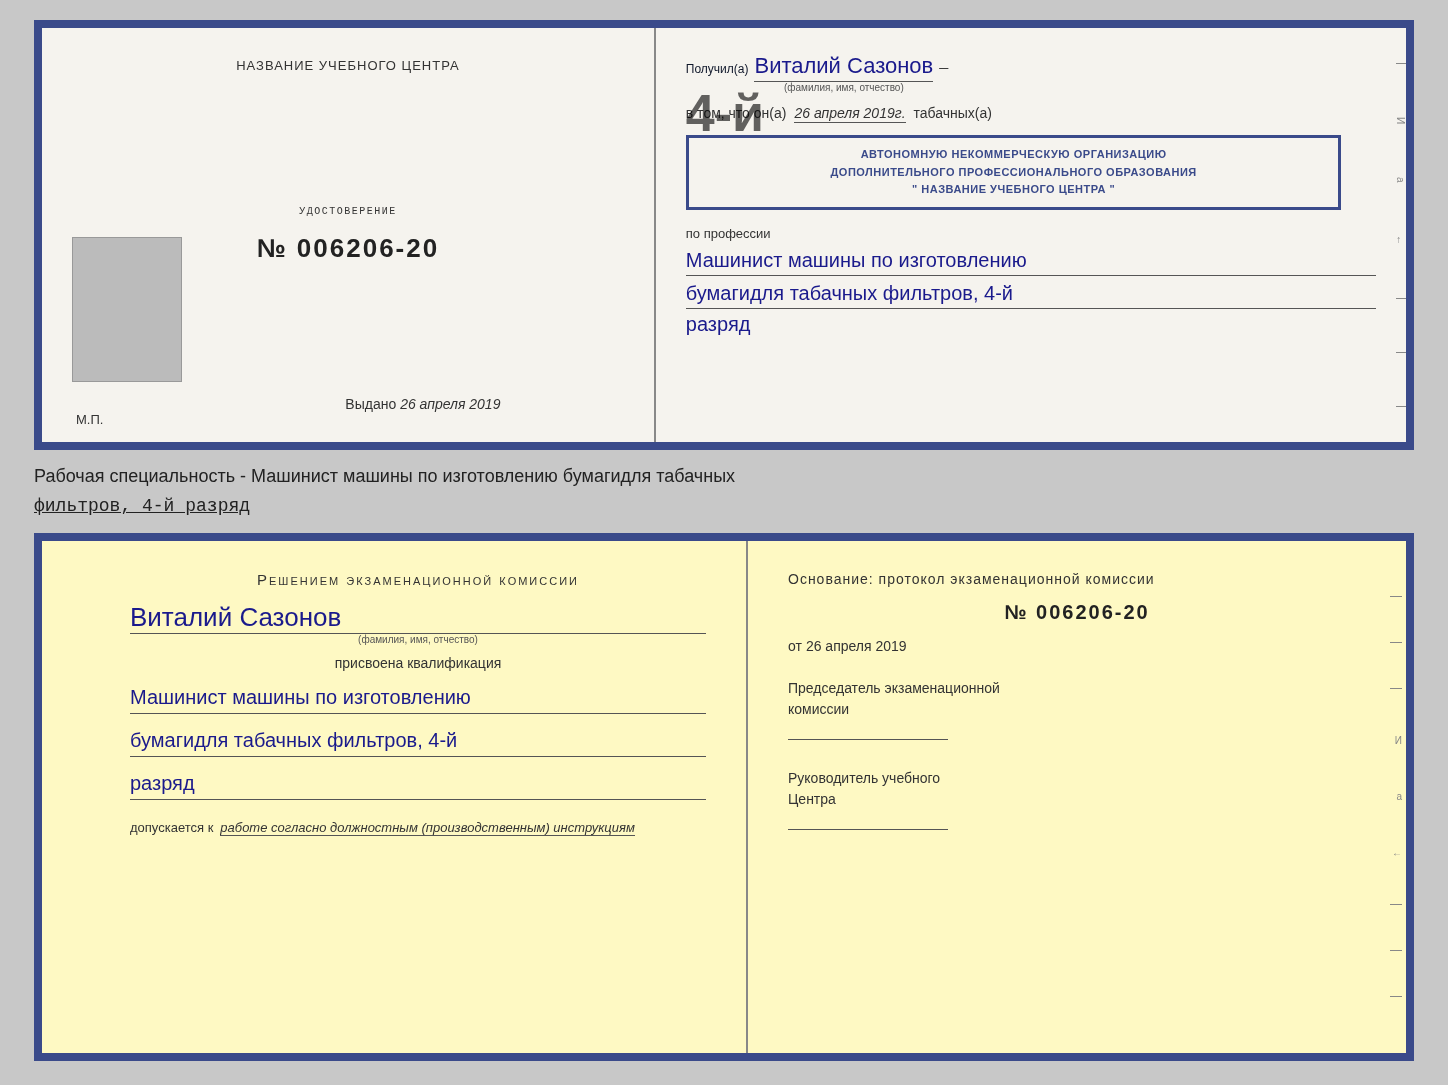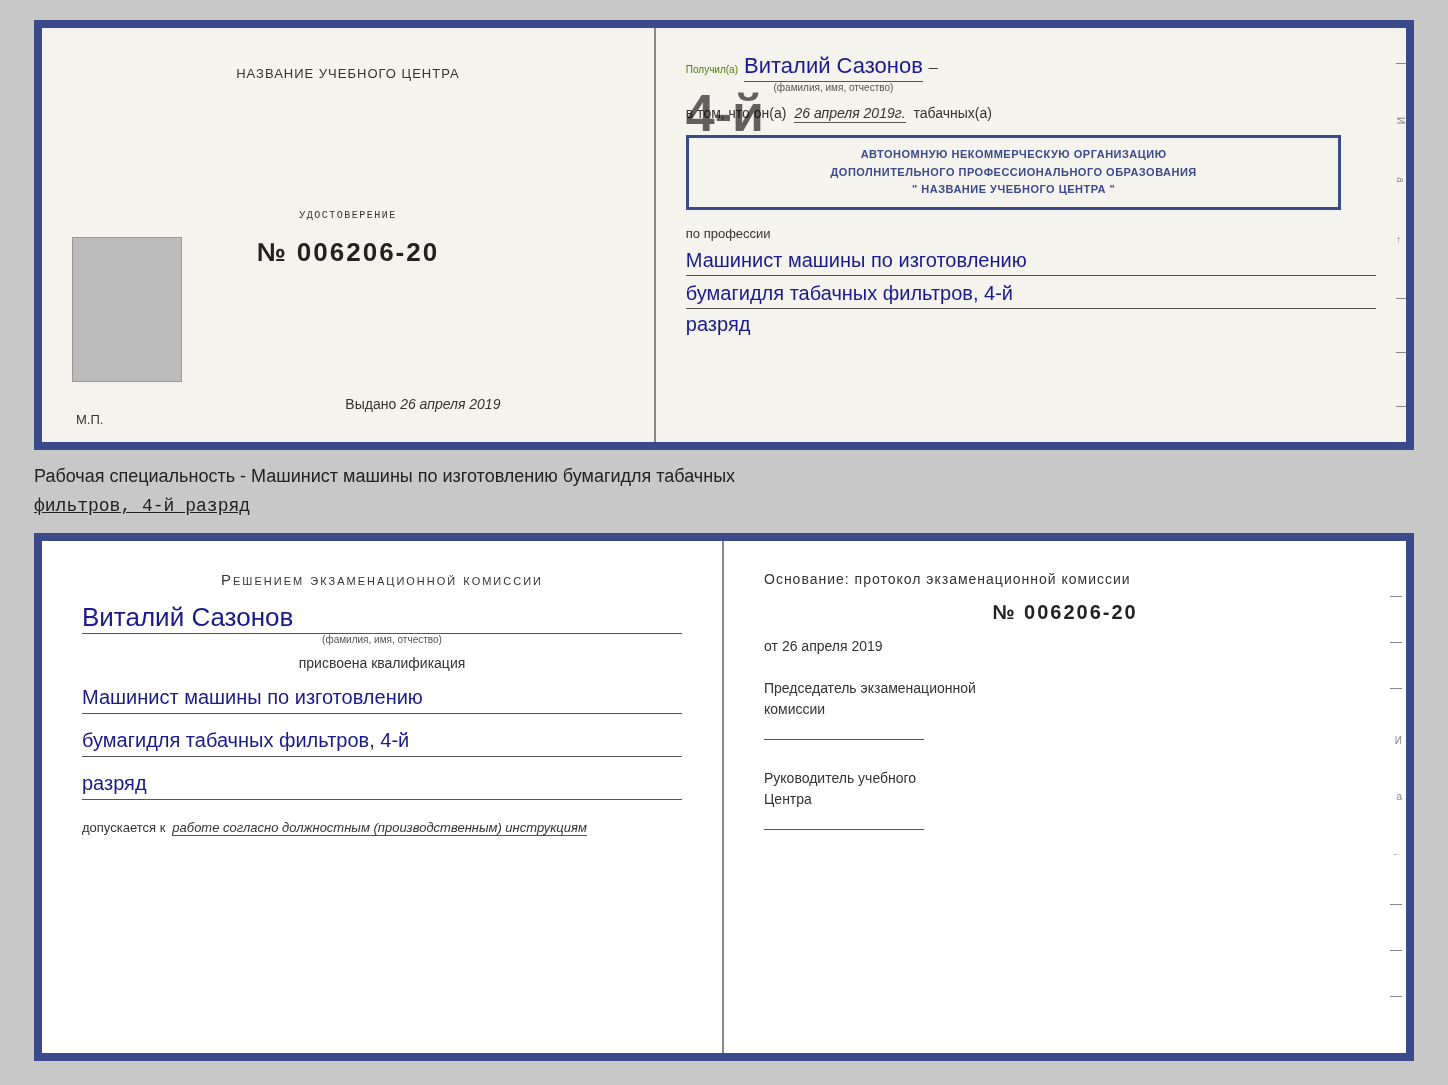--- a/index.html
+++ b/index.html
@@ -47,21 +47,20 @@
     }
 
     .doc-title-center {
       text-align: center;
       font-size: 13px;
       letter-spacing: 1px;
       color: #333;
       font-family: Arial, sans-serif;
       text-transform: uppercase;
       font-weight: normal;
-      margin-top: 8px;
     }
 
     .cert-number-block {
       text-align: center;
     }
 
     .cert-label {
       font-size: 10px;
       letter-spacing: 1.5px;
       text-transform: uppercase;
@@ -107,23 +106,23 @@
 
     
     .recipient-line {
       display: flex;
       align-items: baseline;
       gap: 6px;
       flex-wrap: wrap;
     }
 
     .recipient-label {
-      font-size: 10px;
-      font-family: Arial, sans-serif;
-      color: #4d7c0f;
+      font-size: 12px;
+      font-family: Arial, sans-serif;
+      color: #0f172a;
     }
 
     .recipient-name {
       font-family: 'Comic Sans MS', cursive, sans-serif;
       font-size: 22px;
       color: #1a1a8c;
       border-bottom: 1px solid #555;
       padding-bottom: 2px;
     }
 
@@ -242,22 +241,23 @@
       text-decoration: underline;
       font-family: Liberation Mono, monospace;
     }
 
     
     .document-bottom {
       display: flex;
       width: 1380px;
       height: 528px;
       border: 8px solid #3a4a8a;
-      background: #ffffff;
-      position: relative;
+      background: #fef9c3;
+      position: relative;
+      padding-left: 48px;
     }
 
     .doc-bottom-left {
       width: 50%;
       border-right: 2px solid #888;
       padding: 30px 40px;
       display: flex;
       flex-direction: column;
       gap: 10px;
       position: relative;

